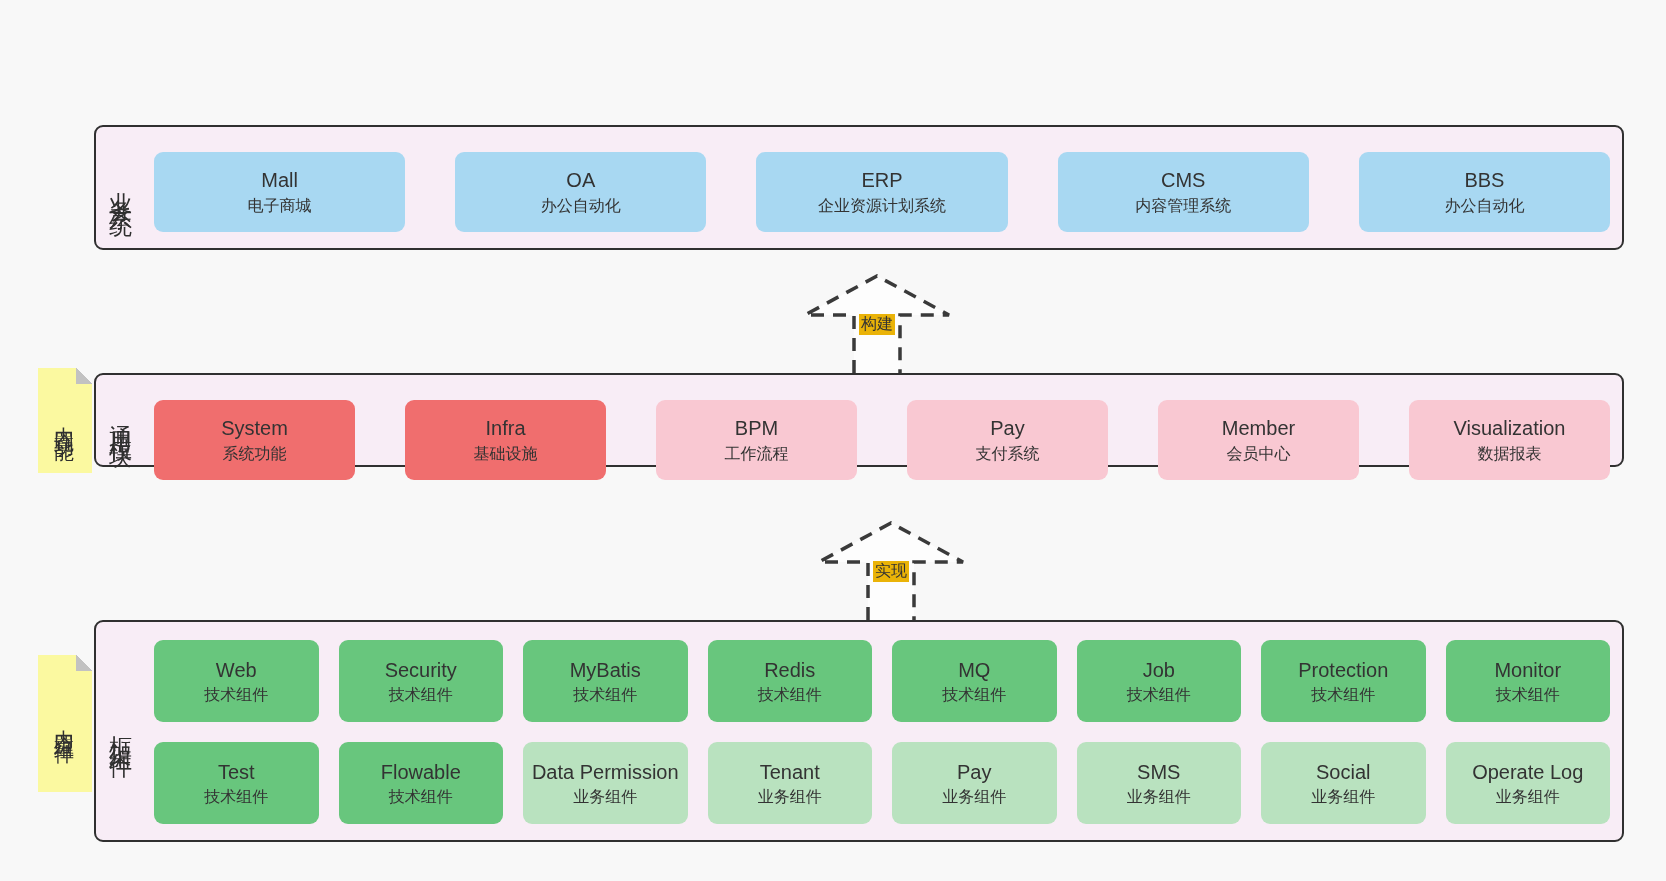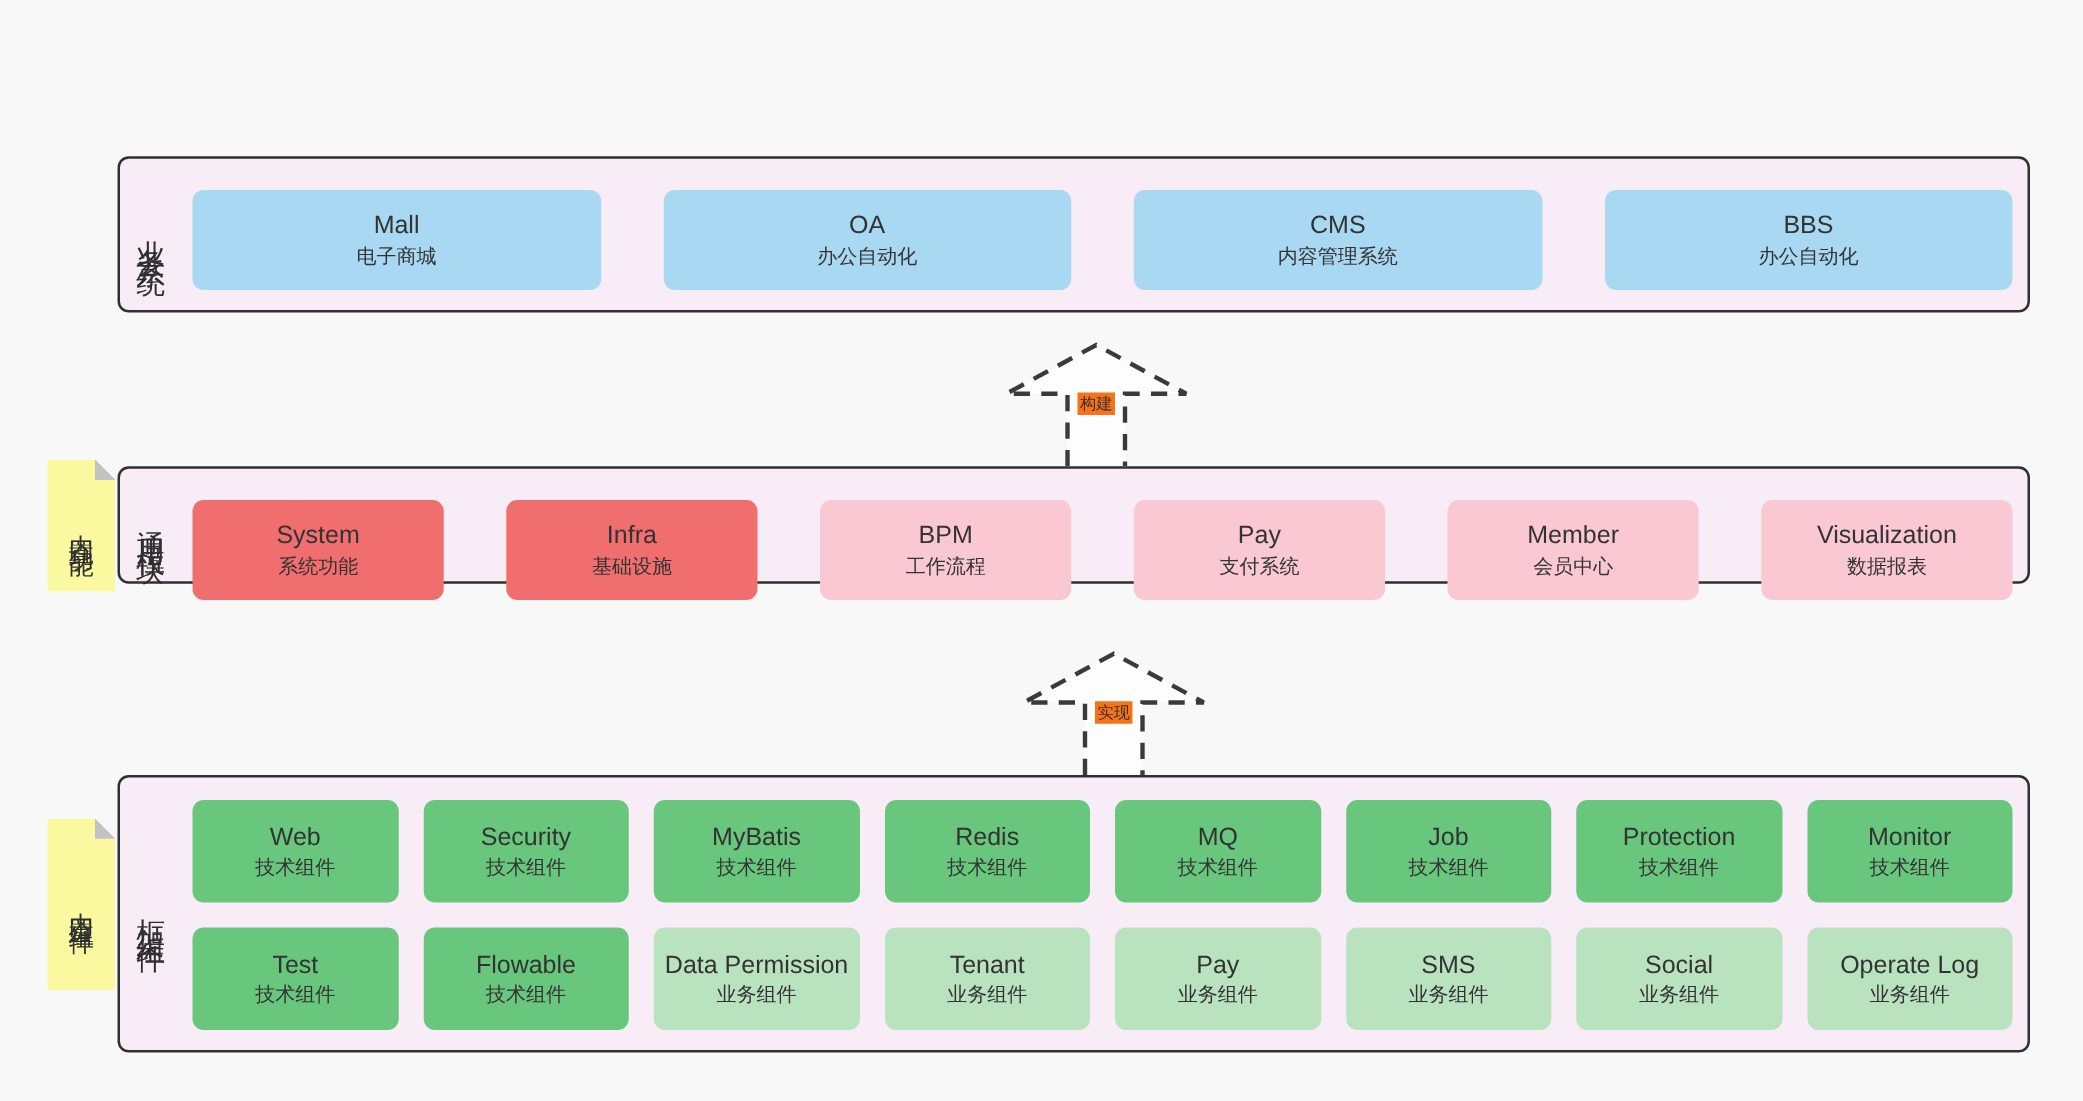--- a/index.html
+++ b/index.html
@@ -52,21 +52,21 @@
   .tag-text {
     writing-mode:vertical-lr; text-orientation:upright;
     font-size:20px; letter-spacing:5px; color:#2f2f2f;
   }
 
   
   .arrow { position:absolute; width:150px; height:100px; }
   .arrow svg { display:block; width:150px; height:100px; }
   .arrow-label {
     position:absolute; left:50%; transform:translateX(-50%); top:41px;
-    background:#f97316; font-size:13px; color:#333; padding:0 2px; white-space:nowrap;
+    background:#eab308; font-size:16px; color:#333; padding:0 2px; white-space:nowrap;
   }
 
   
   #layer-business   { top:125px; height:125px; }
   #layer-business .row { top:25px; height:80px; }
   #layer-modules    { top:373px; height:94px; }
   #layer-modules .row { top:25px; height:80px; }
   #layer-components { top:620px; height:222px; }
   #layer-components .row1 { top:18px;  height:82px; }
   #layer-components .row2 { top:120px; height:82px; }
@@ -85,20 +85,24 @@
     <div class="row">
       <div class="box blue">
         <span class="box-name">Mall</span>
         <span class="box-desc">电子商城</span>
       </div>
       <div class="box blue">
         <span class="box-name">OA</span>
         <span class="box-desc">办公自动化</span>
       </div>
       <div class="box blue">
+        <span class="box-name">ERP</span>
+        <span class="box-desc">企业资源计划系统</span>
+      </div>
+      <div class="box blue">
         <span class="box-name">CMS</span>
         <span class="box-desc">内容管理系统</span>
       </div>
       <div class="box blue">
         <span class="box-name">BBS</span>
         <span class="box-desc">办公自动化</span>
       </div>
     </div>
   </div>
 

